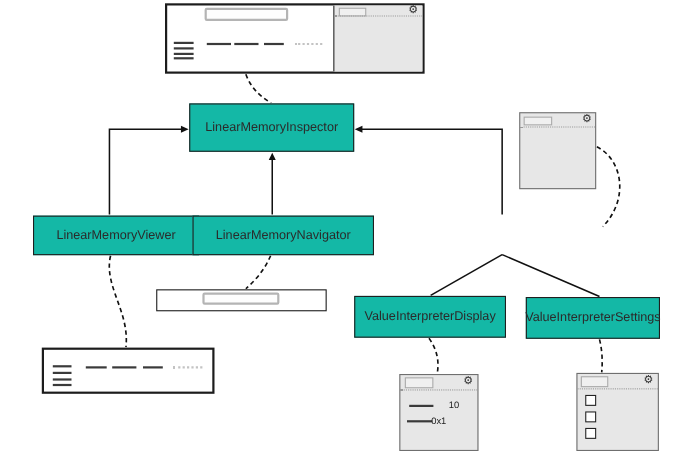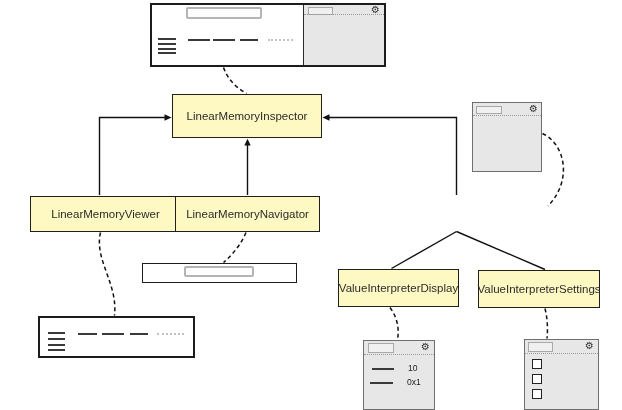--- a/index.html
+++ b/index.html
@@ -3,21 +3,21 @@
 <meta charset="utf-8">
 <style>
   html,body{margin:0;padding:0;background:#ffffff;font-family:"Liberation Sans",sans-serif;}
   .canvas{position:relative;width:622px;height:410px;background:#ffffff;overflow:hidden;}
   svg.edges{position:absolute;left:0;top:0;pointer-events:none;}
   svg.edges path.solid{fill:none;stroke:#111111;stroke-width:1.4;}
   svg.edges path.dashed{fill:none;stroke:#111111;stroke-width:1.5;stroke-dasharray:4 3;}
   svg.edges polygon.arrow{fill:#111111;stroke:none;}
 
   
-  .node{position:absolute;background:#fef9c3;border:1.5px solid #1f1f1f;box-sizing:border-box;
+  .node{position:absolute;background:#14b8a6;border:1.5px solid #1f1f1f;box-sizing:border-box;
         display:flex;align-items:center;justify-content:center;}
   .node-label{font-size:11.5px;color:#2b2b2b;white-space:nowrap;}
 
   
   .mock{position:absolute;box-sizing:border-box;}
   .mock-white{background:#ffffff;border:2px solid #1c1c1c;}
   .mock-gray{background:#e7e7e7;border:1.3px solid #6f6f6f;}
   .wire-input{position:absolute;box-sizing:border-box;background:#fdfdfd;border:2px solid #b4b4b4;border-radius:2px;}
   .panel-input{position:absolute;box-sizing:border-box;background:#f0f0f0;border:1.3px solid #a9a9a9;}
   .hline{position:absolute;height:2px;background:#3a3a3a;}
@@ -72,24 +72,24 @@
     <span class="gear" style="right:3px;top:1px;">⚙</span>
     <div class="sep" style="top:12px;"></div>
   </div>
 
   <div class="node" style="left:172px;top:94px;width:150px;height:44px;">
     <span class="node-label">LinearMemoryInspector</span>
   </div>
   <div class="node" style="left:30px;top:196px;width:151px;height:36px;justify-content:center;">
     <span class="node-label">LinearMemoryViewer</span>
   </div>
-  <div class="node" style="left:175px;top:196px;width:145px;height:36px;">
+  <div class="node" style="left:175px;top:196px;width:165px;height:36px;">
     <span class="node-label">LinearMemoryNavigator</span>
   </div>
-  <div class="node" style="left:338px;top:269px;width:121px;height:38px;">
+  <div class="node" style="left:322px;top:269px;width:138px;height:38px;">
     <span class="node-label">ValueInterpreterDisplay</span>
   </div>
   <div class="node" style="left:478px;top:270px;width:122px;height:38px;">
     <span class="node-label">ValueInterpreterSettings</span>
   </div>
 
   <div class="mock mock-white" style="left:142px;top:263px;width:155px;height:20px;border-width:1.7px;">
     <div class="wire-input" style="left:41px;top:2px;width:70px;height:11px;"></div>
   </div>
 
@@ -104,21 +104,21 @@
     <span class="dotline" style="left:117px;top:15px;width:27px;"></span>
   </div>
 
   <div class="mock mock-gray" style="left:363px;top:340px;width:72px;height:70px;">
     <div class="panel-input" style="left:4px;top:2px;width:26px;height:10px;"></div>
     <span class="gear" style="right:4px;top:1px;">⚙</span>
     <div class="sep" style="top:13px;"></div>
     <span class="hline" style="left:8px;top:27px;width:22px;"></span>
     <span class="mini-text" style="left:44px;top:23px;">10</span>
     <span class="hline" style="left:6px;top:41px;width:23px;"></span>
-    <span class="mini-text" style="left:43px;top:37px;">0x1</span>
+    <span class="mini-text" style="left:28px;top:37px;">0x1</span>
   </div>
 
   <div class="mock mock-gray" style="left:524px;top:339px;width:75px;height:71px;">
     <div class="panel-input" style="left:3px;top:2px;width:25px;height:10px;"></div>
     <span class="gear" style="right:4px;top:1px;">⚙</span>
     <div class="sep" style="top:13px;"></div>
     <span class="checkbox" style="left:7px;top:19px;"></span>
     <span class="checkbox" style="left:7px;top:34px;"></span>
     <span class="checkbox" style="left:7px;top:49px;"></span>
   </div>

